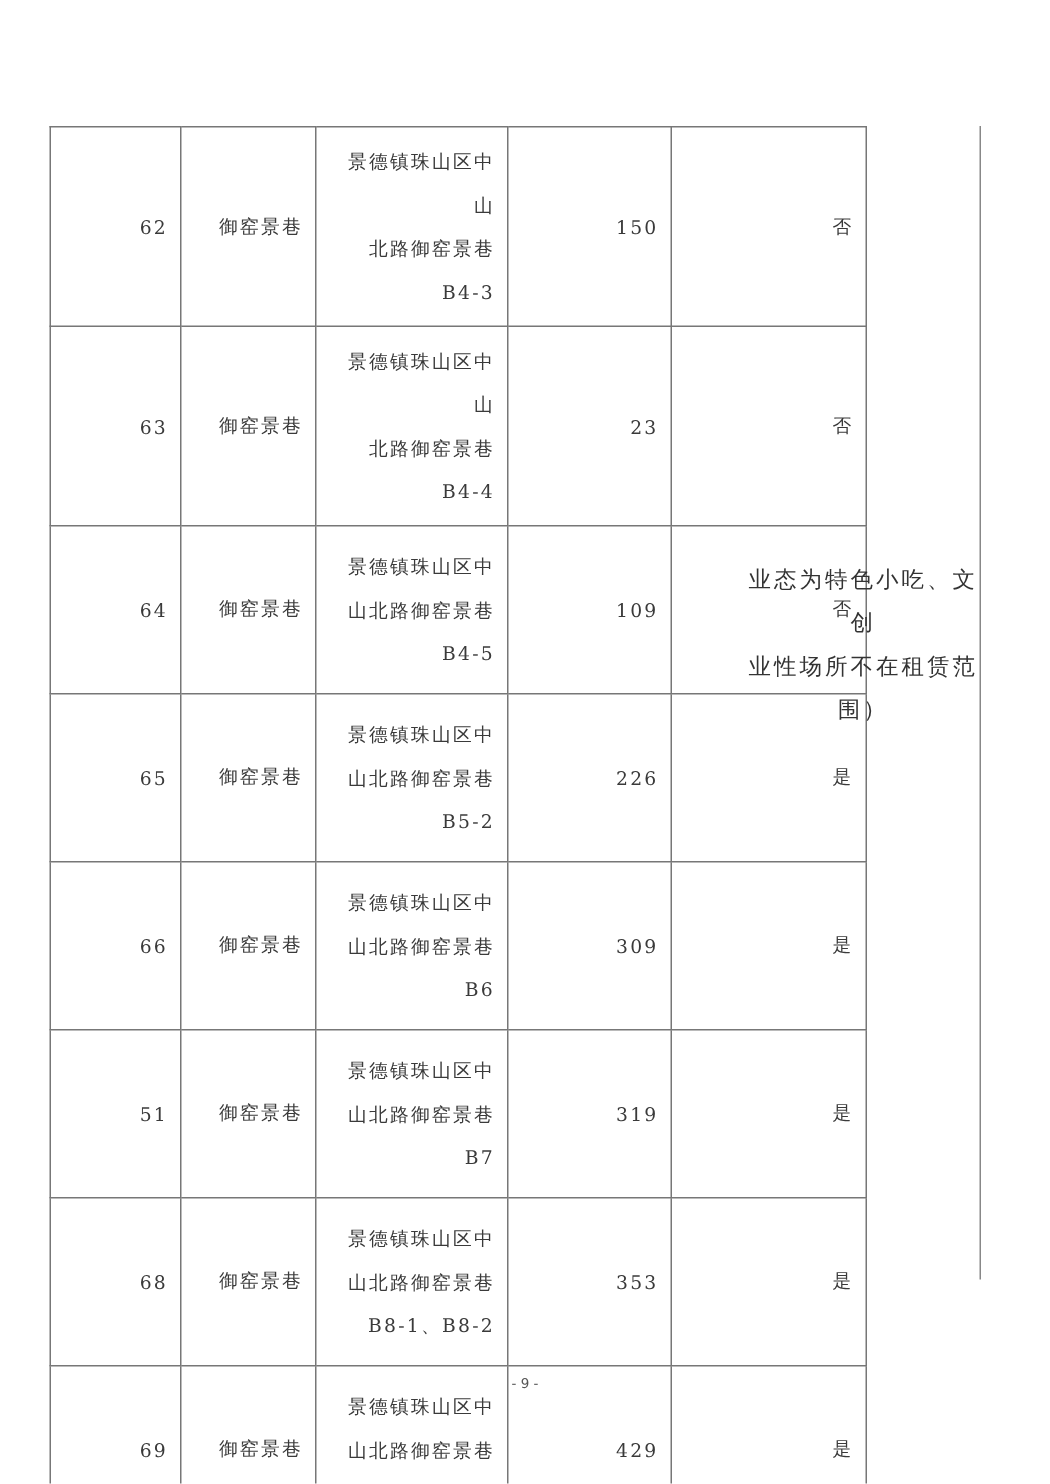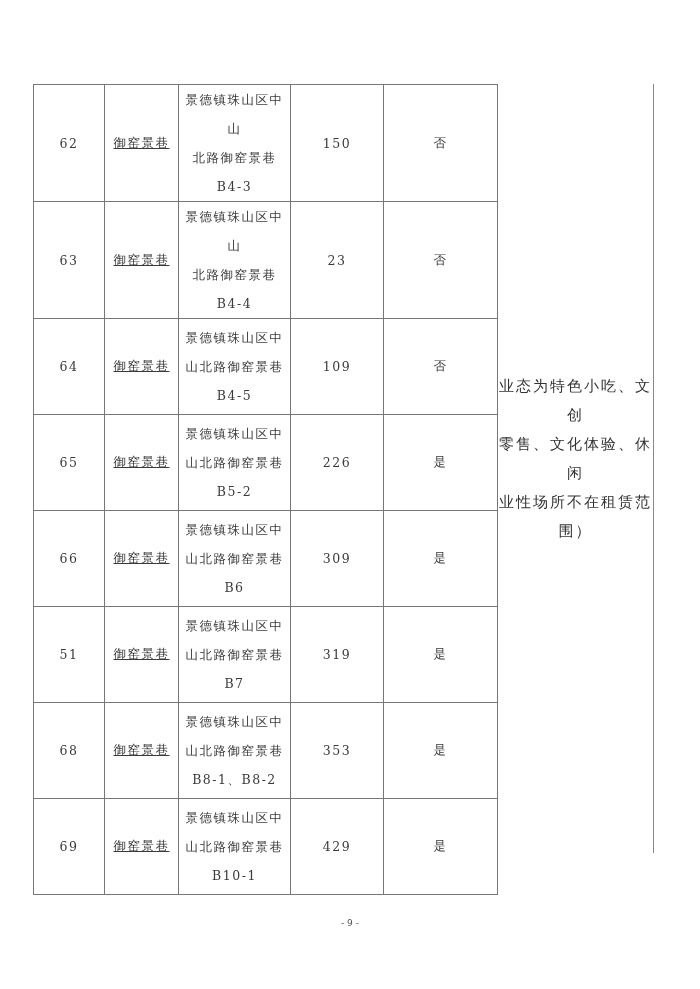--- a/index.html
+++ b/index.html
@@ -6,27 +6,27 @@
     body { width: 700px; height: 989px; position: relative; overflow: hidden;
            font-family: "DejaVu Serif", "Liberation Serif", serif; color: #333333; }
     .page { position: absolute; left: 0; top: 0; width: 700px; height: 989px; background: #fff; }
     table.main {
       position: absolute; left: 33px; top: 84px;
       border-collapse: collapse; table-layout: fixed;
       width: 465px;
     }
     table.main td {
       border: 1.2px solid #777777;
-      text-align: center; vertical-align: middle;
-      height: 95px; padding: 0;
+      text-align: right; vertical-align: middle;
+      height: 95px; padding: 8px;
       font-size: 12.5px; color: #3a3a3a;
       letter-spacing: 1.5px;
     }
     td.c-no { width: 70px; font-size: 12.5px; }
-    td.c-name { width: 73px; letter-spacing: 2.5px; text-decoration: underline; }
+    td.c-name { width: 73px; letter-spacing: 2.5px; }
     td.c-addr { width: 111px; line-height: 29px; font-size: 12px; letter-spacing: 2px; }
     td.c-area { width: 92px; }
     td.c-flag { width: 113px; }
     .addr-line { display: block; }
     .side-note {
       position: absolute; left: 499px; top: 372px; width: 153px;
       text-align: center; font-size: 15px; line-height: 29px; letter-spacing: 2px;
       color: #333;
     }
     .right-rule {
@@ -129,19 +129,18 @@
           <td class="c-area">429</td>
           <td class="c-flag">是</td>
         </tr>
       </tbody>
   </table>
 
   <div class="right-rule"></div>
 
   <div class="side-note">
     <span class="addr-line">业态为特色小吃、文创</span>
-    <span class="addr-line">零售、文化体验、休闲</span>
     <span class="addr-line">业性场所不在租赁范</span>
     <span class="addr-line">围）</span>
   </div>
 
   <div class="page-number">- 9 -</div>
 </div>
 
 </body></html>

